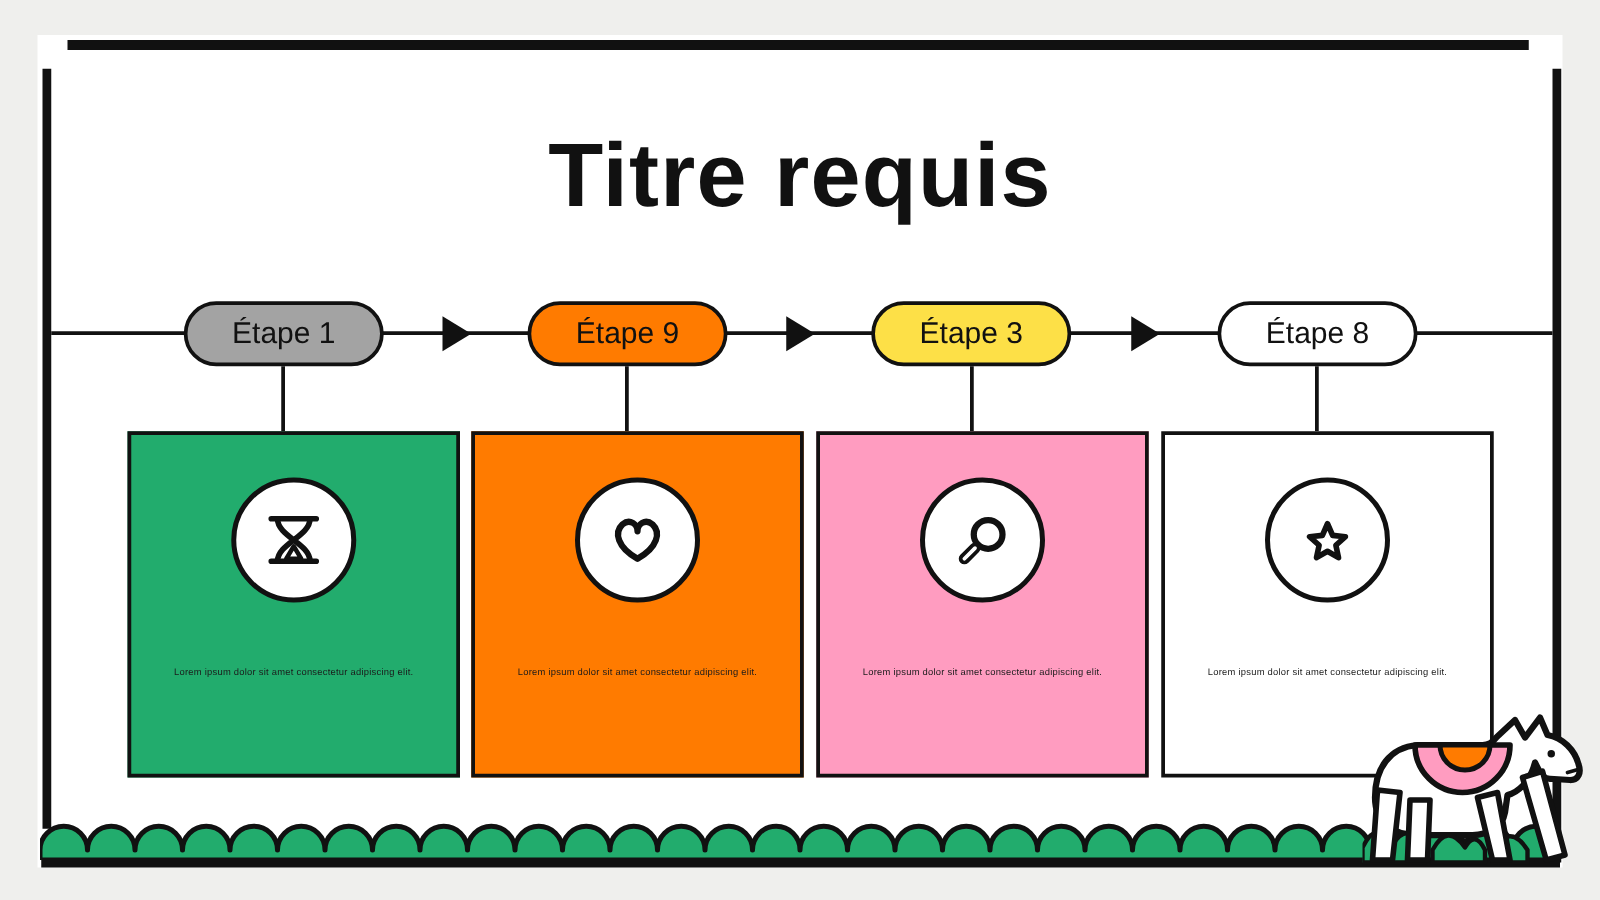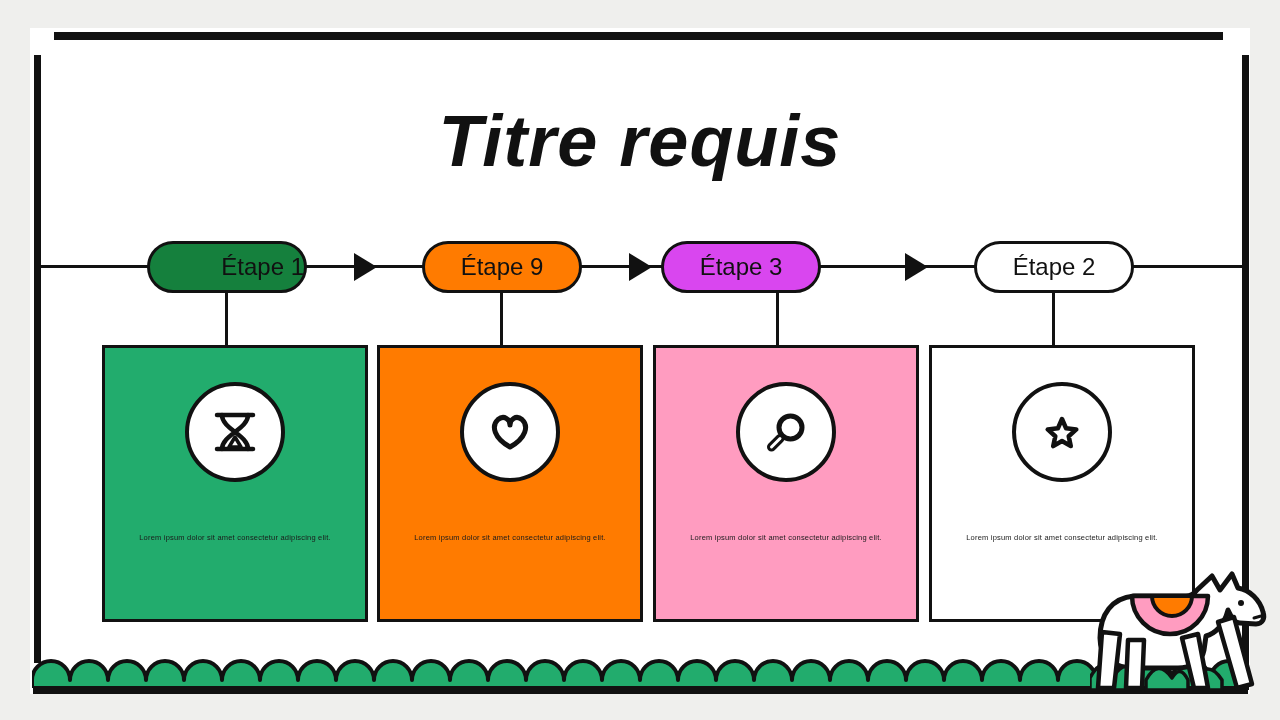--- a/index.html
+++ b/index.html
@@ -12,21 +12,20 @@
   .slide{left:30px;top:28px;width:1220px;height:666px;background:var(--c-slide,#fff);}
   .bar{background:var(--c-outline,#111);}
   .bar-top{left:54px;top:32px;width:1169px;height:8px;}
   .bar-left{left:34px;top:55px;width:7px;height:608px;}
   .bar-right{left:1242px;top:55px;width:7px;height:635px;}
   .bar-bottom{left:33px;top:687px;width:1215px;height:7px;}
   .title{
     left:0;right:0;top:96px;height:90px;text-align:center;
     font-size:72px;line-height:90px;font-weight:700;color:var(--c-outline,#111);
     letter-spacing:1px;
-    font-style:italic;
   }
   .hline{left:41px;top:265px;width:1201px;height:3px;background:var(--c-outline,#111);}
   .vline{top:293px;width:3px;height:52px;background:var(--c-outline,#111);}
   .pill{
     top:241px;width:160px;height:52px;border:3px solid var(--c-outline,#111);
     border-radius:29px;box-sizing:border-box;background:#fff;
     display:flex;align-items:center;justify-content:center;
     font-size:24px;font-weight:500;color:var(--c-outline,#111);cursor:pointer;
   }
   .arrow{
@@ -71,31 +70,31 @@
 
 <div class="abs title">Titre requis</div>
 
 <div class="abs hline"></div>
 
 <div class="abs vline" style="left:225px;"></div>
 <div class="abs vline" style="left:500px;"></div>
 <div class="abs vline" style="left:776px;"></div>
 <div class="abs vline" style="left:1052px;"></div>
 
-<div class="abs pill" style="left: 147px; background: #15803d; justify-content: flex-end;">
+<div class="abs pill" style="left: 147px; background: #a3a3a3;">
     <span>Étape 1</span>
   </div>
 <div class="abs pill" style="left: 422px; background: rgb(255, 123, 0);">
     <span>Étape 9</span>
   </div>
-<div class="abs pill" style="left: 661px; background: #d946ef;">
+<div class="abs pill" style="left: 697px; background: #fde047;">
     <span>Étape 3</span>
   </div>
 <div class="abs pill" style="left: 974px; background: rgb(255, 255, 255);">
-    <span>Étape 2</span>
+    <span>Étape 8</span>
   </div>
 
 <div class="abs arrow" style="left:354px;"></div>
 <div class="abs arrow" style="left:629px;"></div>
 <div class="abs arrow" style="left:905px;"></div>
 
 <div class="abs card" style="left: 102px; background: rgb(34, 172, 109);">
   <div class="card-circle">
     <svg class="icon-svg" viewBox="0 0 60 60">
       <path class="stk" stroke-width="4.5" d="M12,13 H48 M12,47 H48"></path>

